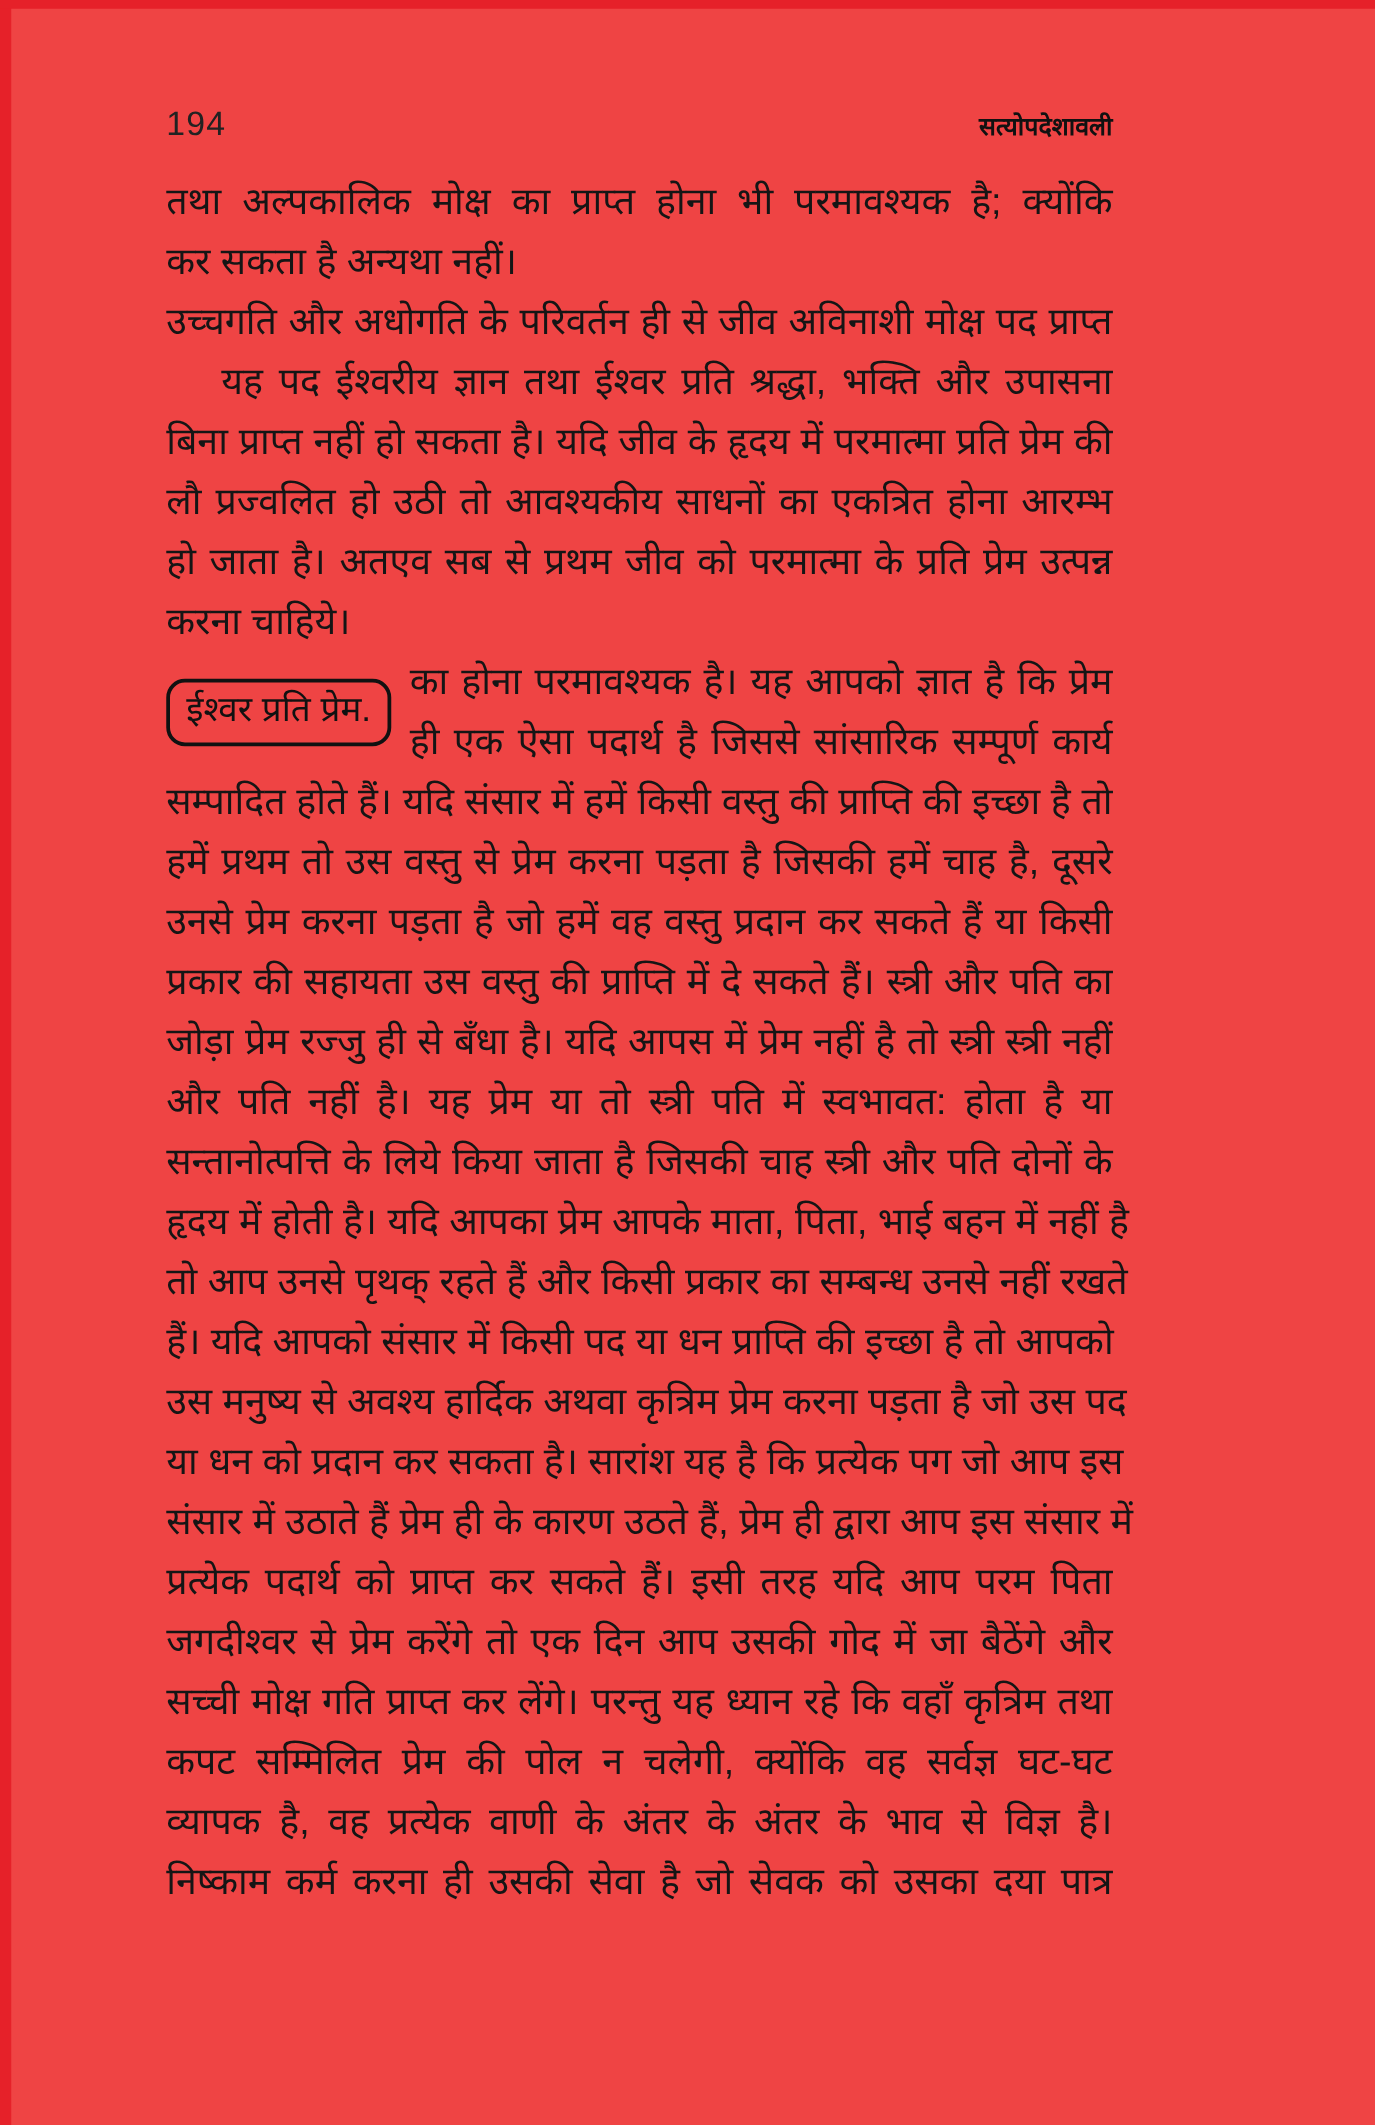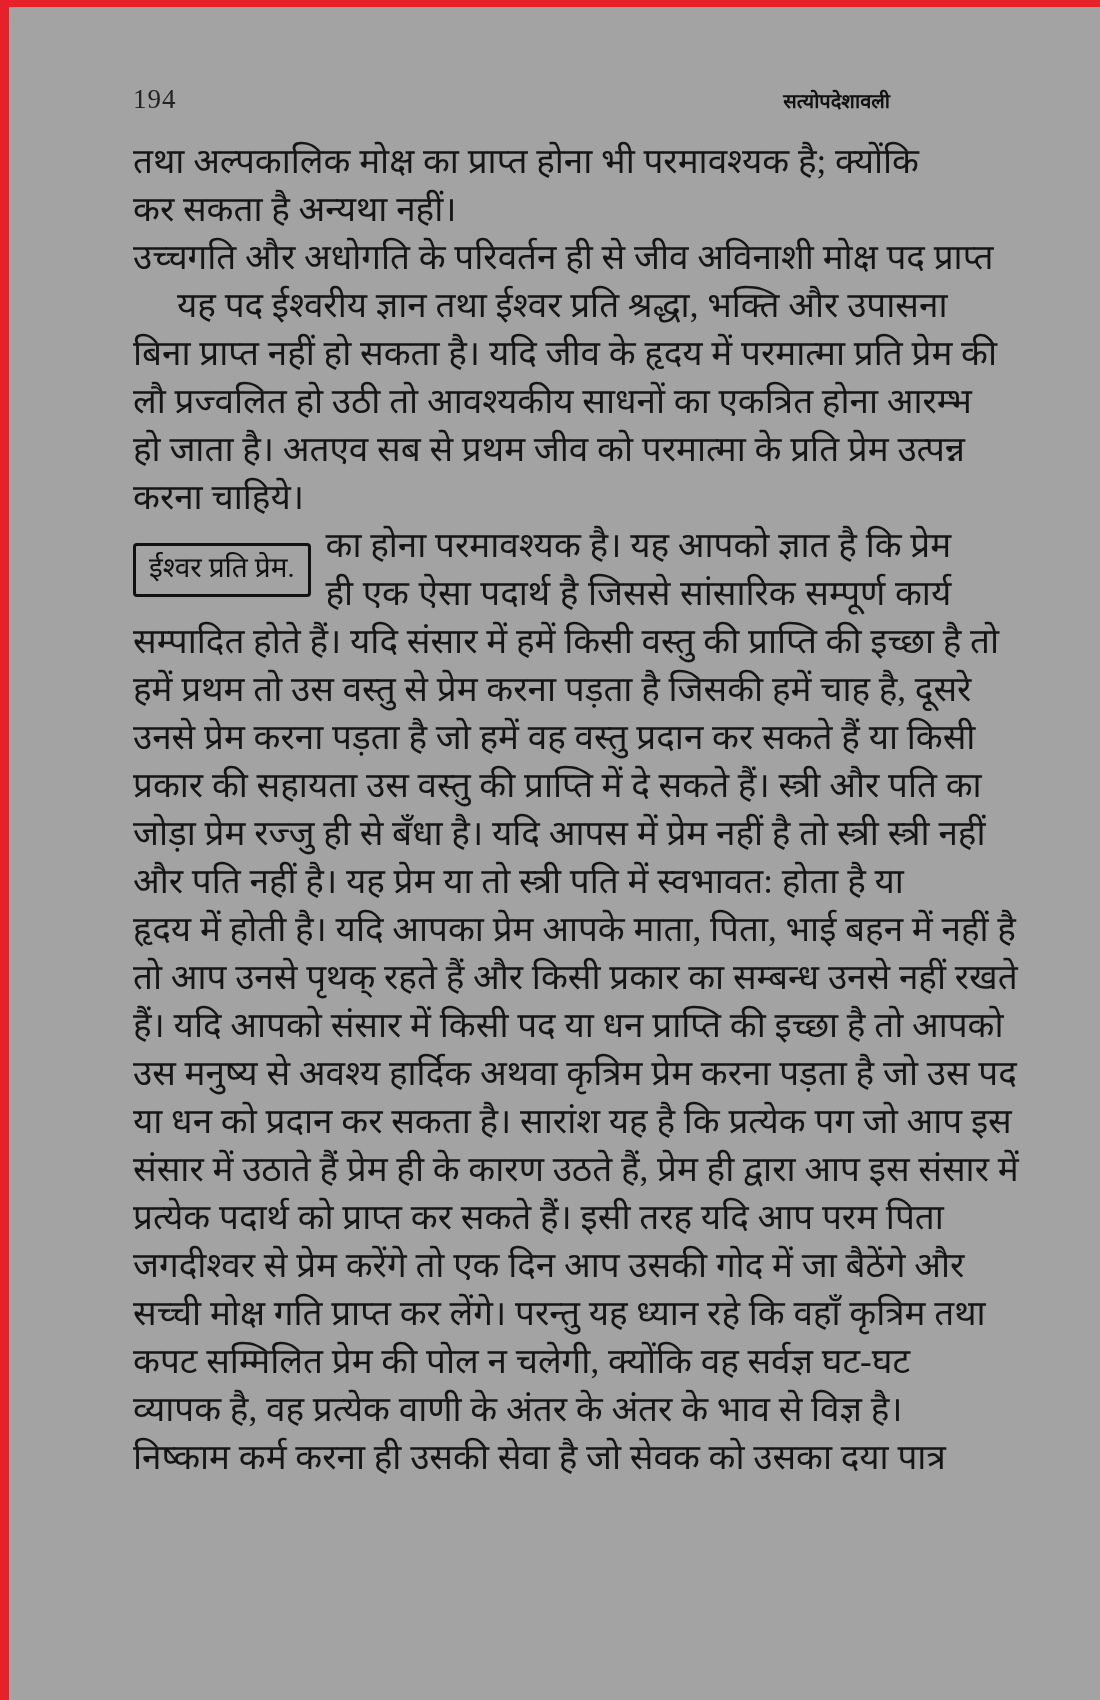--- a/index.html
+++ b/index.html
@@ -1,22 +1,22 @@
 <!DOCTYPE html>
 <html><head>
 <meta charset="utf-8">
 <style>
   html, body { margin: 0; padding: 0; background: #ffffff; }
   .page {
     position: relative;
     width: 1100px;
     height: 1700px;
-    background: #a3a3a3;
+    background: #ef4444;
     overflow: hidden;
-    font-family: Liberation Serif, serif;
+    font-family: Liberation Sans, sans-serif;
     color: #151515;
   }
   .edge-left {
     position: absolute; left: 0; top: 0;
     width: 9px; height: 1700px;
     background: #e62129;
   }
   .edge-top {
     position: absolute; left: 0; top: 0;
     width: 1100px; height: 7px;
@@ -39,42 +39,42 @@
     letter-spacing: 1px;
     color: #222;
   }
   .book-title {
     font-size: 20px;
     font-weight: 600;
     color: #111;
   }
   .body-text { width: 757px; }
   .line {
-    font-size: 35px;
+    font-size: 30px;
     line-height: 48px;
     height: 48px;
     white-space: nowrap;
     text-align: justify;
     text-align-last: justify;
     overflow: visible;
   }
   .line.end {
     text-align: left;
     text-align-last: left;
   }
   .line.ind { text-indent: 44px; }
   .box-row {
     display: flex;
     align-items: center;
     height: 96px;
   }
   .callout-box {
     flex: 0 0 auto;
     border: 3px solid #111;
-    border-radius: 4px;
+    border-radius: 15px;
     padding: 4px 13px 8px 13px;
     font-size: 28px;
     line-height: 36px;
     margin-right: 15px;
     align-self: center;
     white-space: nowrap;
     color: #111;
   }
   .side-col {
     flex: 1 1 auto;
@@ -115,20 +115,21 @@
           <div class="line">ही एक ऐसा पदार्थ है जिससे सांसारिक सम्पूर्ण कार्य</div>
         </div>
       </div>
 
       <div class="line">सम्पादित होते हैं। यदि संसार में हमें किसी वस्तु की प्राप्ति की इच्छा है तो</div>
       <div class="line">हमें प्रथम तो उस वस्तु से प्रेम करना पड़ता है जिसकी हमें चाह है, दूसरे</div>
       <div class="line">उनसे प्रेम करना पड़ता है जो हमें वह वस्तु प्रदान कर सकते हैं या किसी</div>
       <div class="line">प्रकार की सहायता उस वस्तु की प्राप्ति में दे सकते हैं। स्त्री और पति का</div>
       <div class="line">जोड़ा प्रेम रज्जु ही से बँधा है। यदि आपस में प्रेम नहीं है तो स्त्री स्त्री नहीं</div>
       <div class="line">और पति नहीं है। यह प्रेम या तो स्त्री पति में स्वभावत: होता है या</div>
+      <div class="line">सन्तानोत्पत्ति के लिये किया जाता है जिसकी चाह स्त्री और पति दोनों के</div>
       <div class="line">हृदय में होती है। यदि आपका प्रेम आपके माता, पिता, भाई बहन में नहीं है</div>
       <div class="line">तो आप उनसे पृथक् रहते हैं और किसी प्रकार का सम्बन्ध उनसे नहीं रखते</div>
       <div class="line">हैं। यदि आपको संसार में किसी पद या धन प्राप्ति की इच्छा है तो आपको</div>
       <div class="line">उस मनुष्य से अवश्य हार्दिक अथवा कृत्रिम प्रेम करना पड़ता है जो उस पद</div>
       <div class="line">या धन को प्रदान कर सकता है। सारांश यह है कि प्रत्येक पग जो आप इस</div>
       <div class="line">संसार में उठाते हैं प्रेम ही के कारण उठते हैं, प्रेम ही द्वारा आप इस संसार में</div>
       <div class="line">प्रत्येक पदार्थ को प्राप्त कर सकते हैं। इसी तरह यदि आप परम पिता</div>
       <div class="line">जगदीश्वर से प्रेम करेंगे तो एक दिन आप उसकी गोद में जा बैठेंगे और</div>
       <div class="line">सच्ची मोक्ष गति प्राप्त कर लेंगे। परन्तु यह ध्यान रहे कि वहाँ कृत्रिम तथा</div>
       <div class="line">कपट सम्मिलित प्रेम की पोल न चलेगी, क्योंकि वह सर्वज्ञ घट-घट</div>

